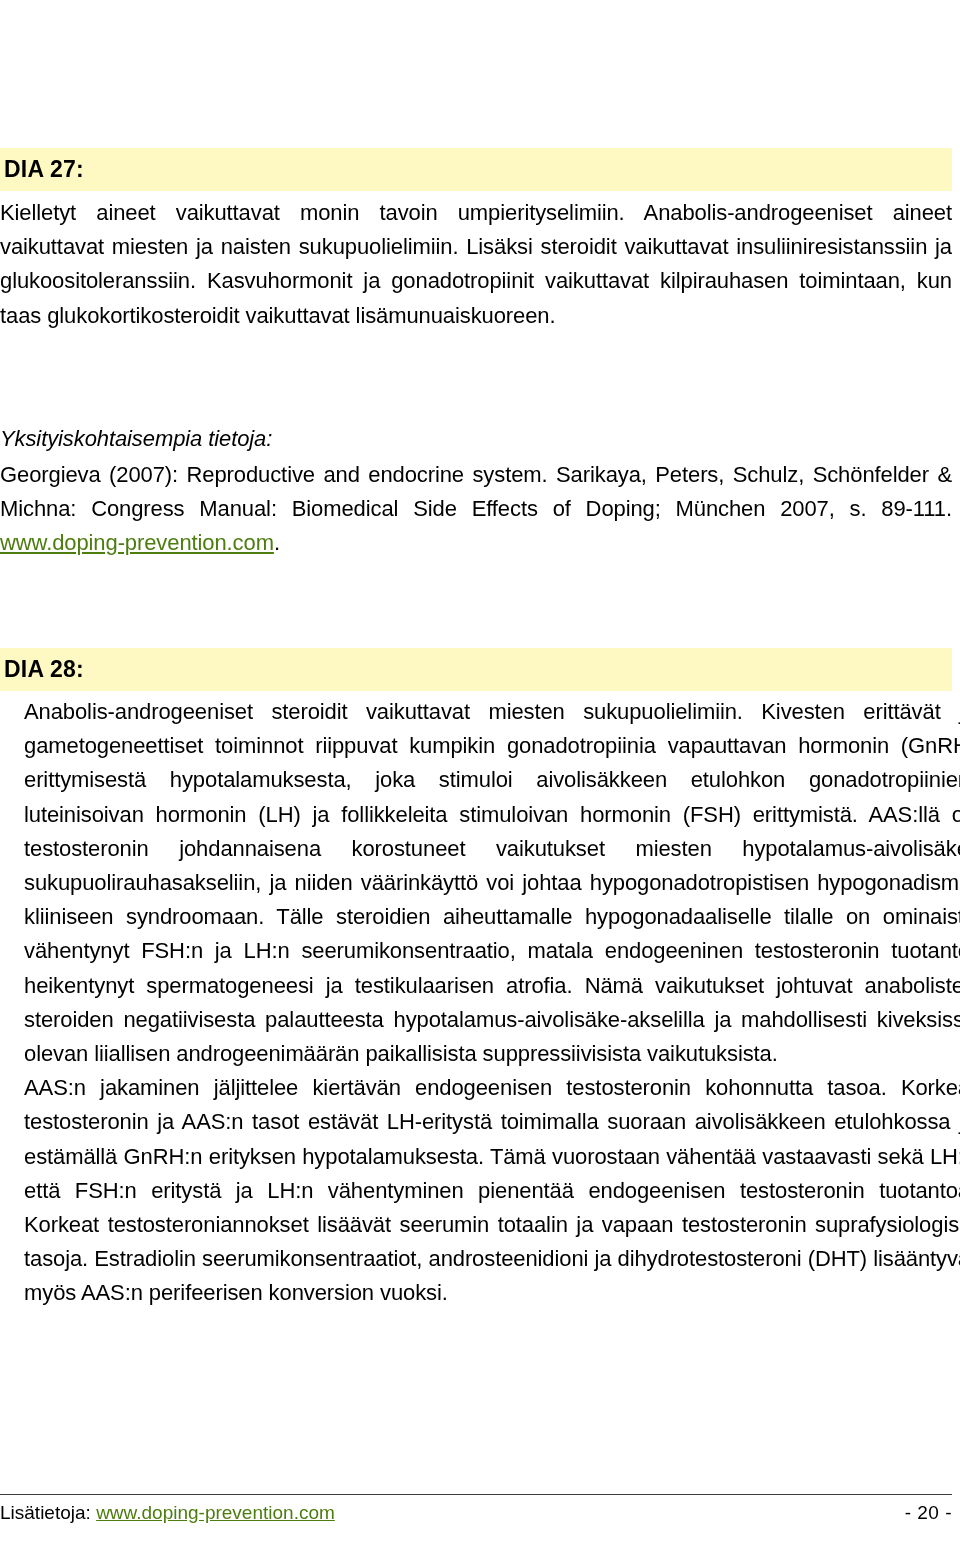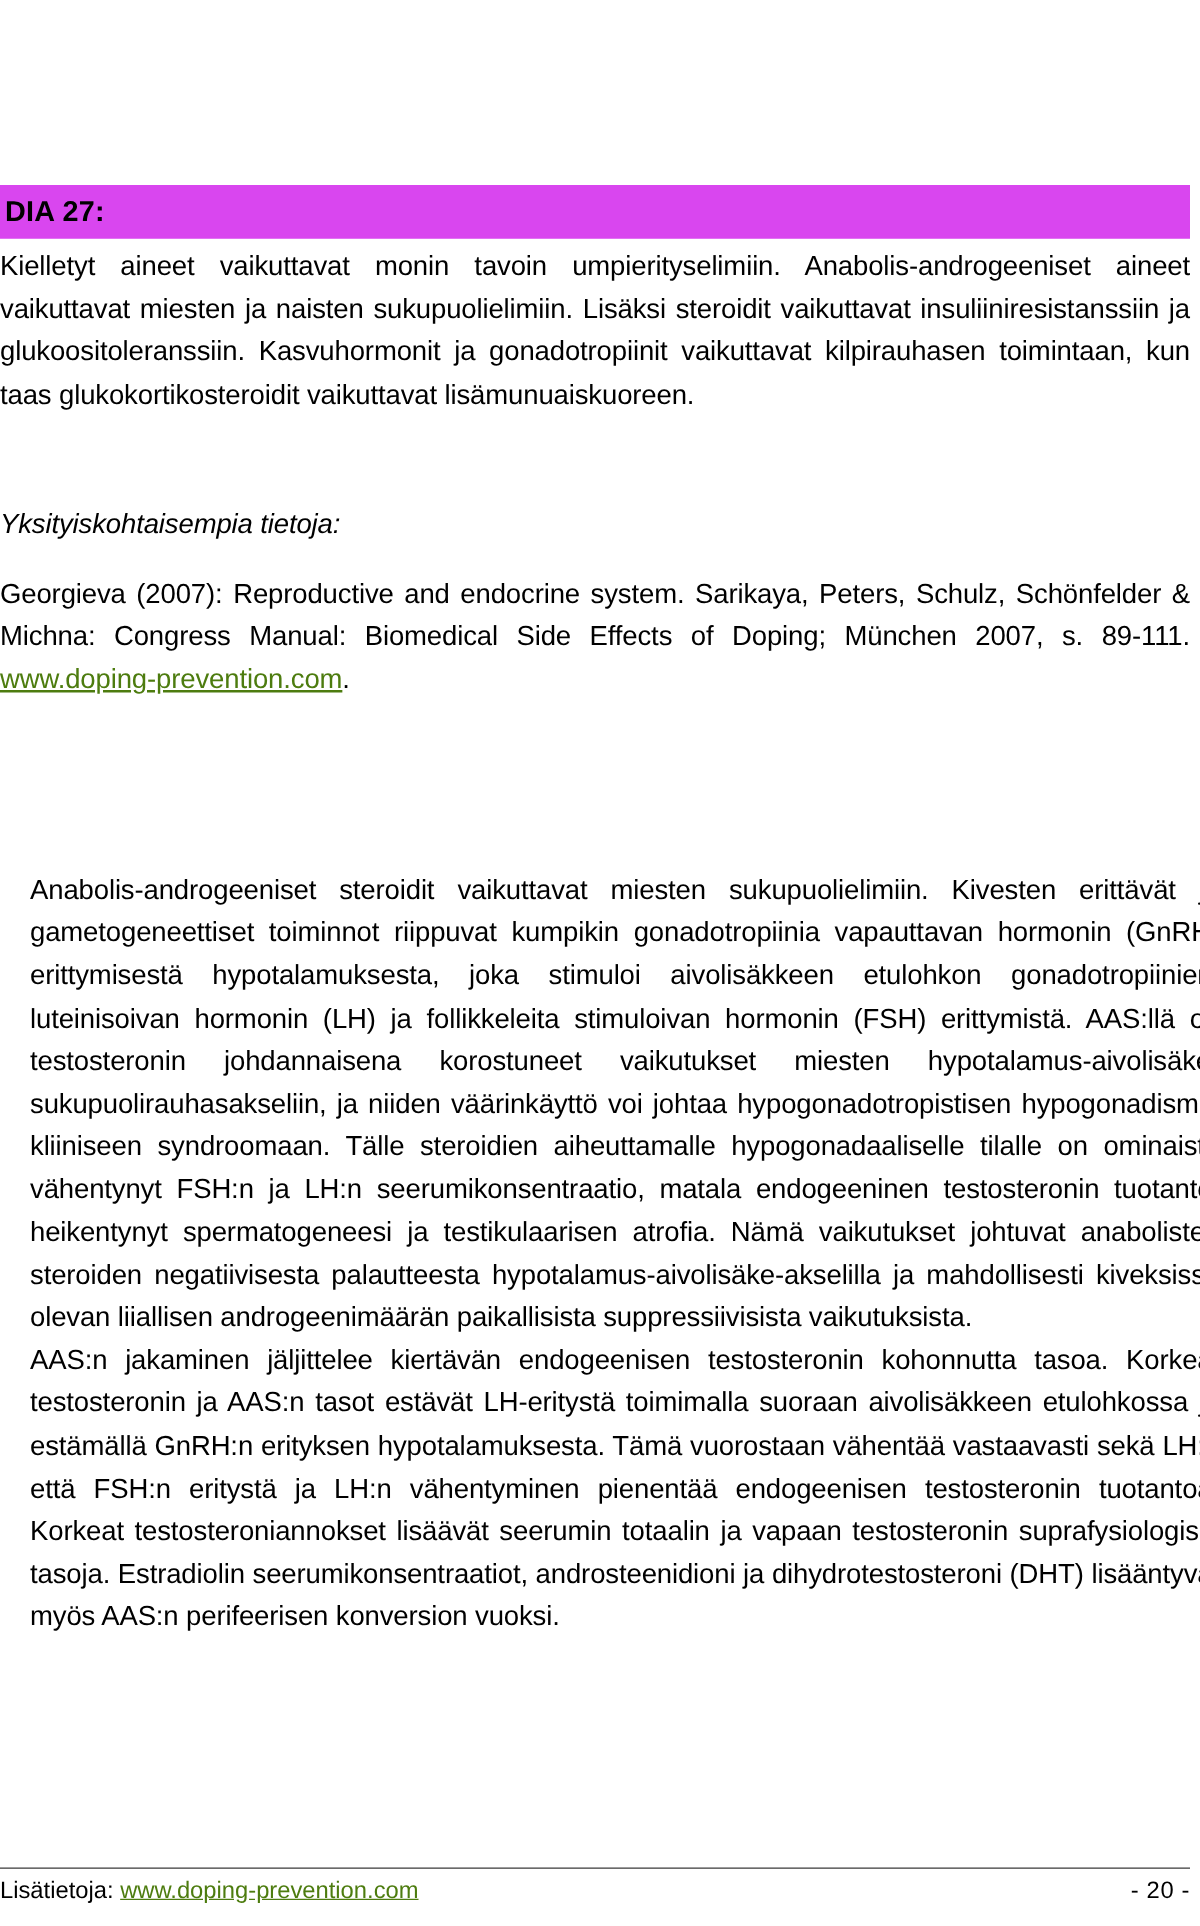--- a/index.html
+++ b/index.html
@@ -37,21 +37,21 @@
   
   .caption {
     position: absolute;
     left: 0;
     top: 2px;
     width: 952px;
   }
 
   
   .dia-band {
-    background: #d946ef;
+    background: #fef9c3;
     width: 952px;
     box-sizing: border-box;
     padding: 8px 0 9px 4px;
     margin: 0;
   }
   .dia-label {
     font-size: 23px;
     font-weight: bold;
     font-variant: small-caps;
     letter-spacing: 0.2px;
@@ -100,28 +100,33 @@
   <div class="blk" style="top:148px;">
     <div class="dia-band">
       <span class="dia-label">DIA 27:</span>
     </div>
   </div>
 
   <div class="blk" style="top:196px;">
     <p class="body">Kielletyt aineet vaikuttavat monin tavoin umpierityselimiin. Anabolis-androgeeniset aineet vaikuttavat miesten ja naisten sukupuolielimiin. Lisäksi steroidit vaikuttavat insuliiniresistanssiin ja glukoositoleranssiin. Kasvuhormonit ja gonadotropiinit vaikuttavat kilpirauhasen toimintaan, kun taas glukokortikosteroidit vaikuttavat lisämunuaiskuoreen.</p>
   </div>
 
-  <div class="blk" style="top:402px;">
+  <div class="blk" style="top:422px;">
     <p class="body italic" style="text-align:left;">Yksityiskohtaisempia tietoja:</p>
   </div>
 
   <div class="blk" style="top:458px;">
     <p class="body"><span>Georgieva (2007): Reproductive and endocrine system. Sarikaya, Peters, Schulz, Schönfelder &amp; Michna: Congress Manual: Biomedical Side Effects of Doping; München 2007, s. 89-111. </span><a class="link" href="#">www.doping-prevention.com</a><span>.</span></p>
   </div>
 
+  <div class="blk" style="top:648px;">
+    <div class="dia-band">
+      <span class="dia-label">DIA 28:</span>
+    </div>
+  </div>
 
   <div class="blk" style="top:695px;padding-left:24px;">
     <p class="body">Anabolis-androgeeniset steroidit vaikuttavat miesten sukupuolielimiin. Kivesten erittävät ja gametogeneettiset toiminnot riippuvat kumpikin gonadotropiinia vapauttavan hormonin (GnRH) erittymisestä hypotalamuksesta, joka stimuloi aivolisäkkeen etulohkon gonadotropiinien, luteinisoivan hormonin (LH) ja follikkeleita stimuloivan hormonin (FSH) erittymistä. AAS:llä on testosteronin johdannaisena korostuneet vaikutukset miesten hypotalamus-aivolisäke-sukupuolirauhasakseliin, ja niiden väärinkäyttö voi johtaa hypogonadotropistisen hypogonadismin kliiniseen syndroomaan. Tälle steroidien aiheuttamalle hypogonadaaliselle tilalle on ominaista vähentynyt FSH:n ja LH:n seerumikonsentraatio, matala endogeeninen testosteronin tuotanto, heikentynyt spermatogeneesi ja testikulaarisen atrofia. Nämä vaikutukset johtuvat anabolisten steroiden negatiivisesta palautteesta hypotalamus-aivolisäke-akselilla ja mahdollisesti kiveksissä olevan liiallisen androgeenimäärän paikallisista suppressiivisista vaikutuksista.</p>
     <p class="body">AAS:n jakaminen jäljittelee kiertävän endogeenisen testosteronin kohonnutta tasoa. Korkeat testosteronin ja AAS:n tasot estävät LH-eritystä toimimalla suoraan aivolisäkkeen etulohkossa ja estämällä GnRH:n erityksen hypotalamuksesta. Tämä vuorostaan vähentää vastaavasti sekä LH:n että FSH:n eritystä ja LH:n vähentyminen pienentää endogeenisen testosteronin tuotantoa. Korkeat testosteroniannokset lisäävät seerumin totaalin ja vapaan testosteronin suprafysiologisia tasoja. Estradiolin seerumikonsentraatiot, androsteenidioni ja dihydrotestosteroni (DHT) lisääntyvät myös AAS:n perifeerisen konversion vuoksi.</p>
   </div>
 
   <div class="footer">
     <div class="footer-rule"></div>
     <div class="footer-row">
       <div class="footer-left"><span>Lisätietoja:</span> <a class="link" href="#">www.doping-prevention.com</a></div>

